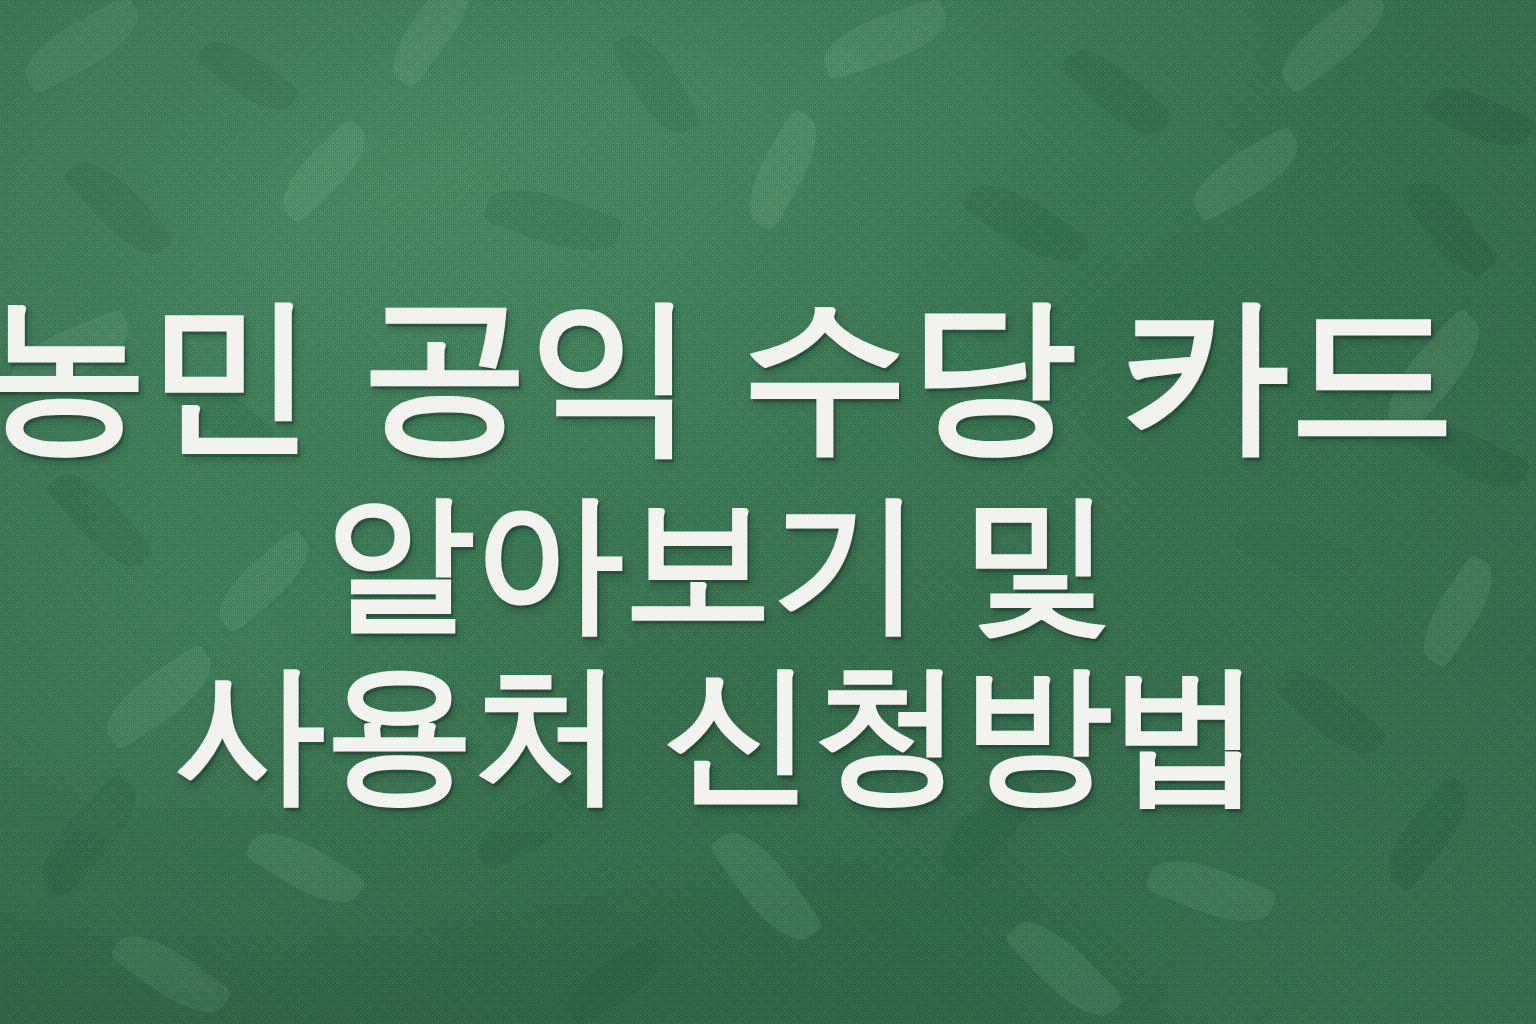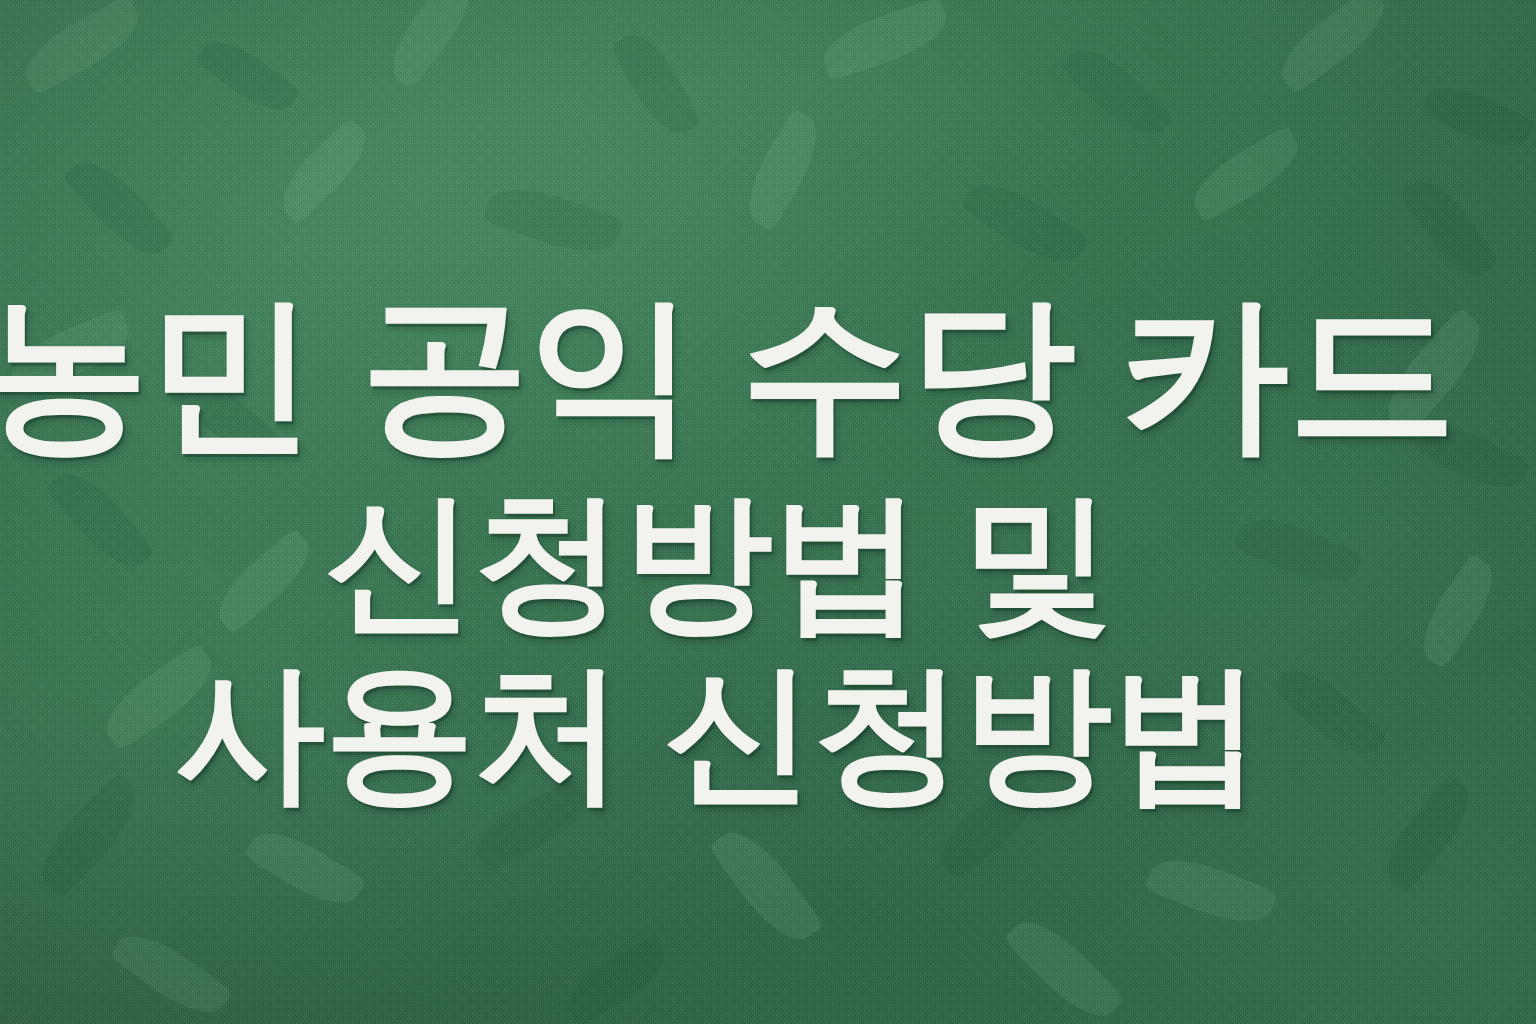--- a/index.html
+++ b/index.html
@@ -161,17 +161,17 @@
     <div class="leaf darker" style="left:560px; top:960px;  width:112px; height:42px;  transform:rotate(-30deg);"></div>
     <div class="leaf lighter" style="left:1000px;top:946px;  width:128px; height:46px;  transform:rotate(46deg);"></div>
   </div>
 
   <div class="bg-weave"></div>
   <div class="bg-grain"></div>
   <div class="bg-vignette"></div>
 
   <div class="headline">
     <div class="hline l1">농민 공익 수당 카드</div>
-    <div class="hline l2">신청방법 및</div>
+    <div class="hline l2">알아보기 및</div>
     <div class="hline l3">사용처 신청방법</div>
   </div>
 
 </div>
 
 </body></html>

